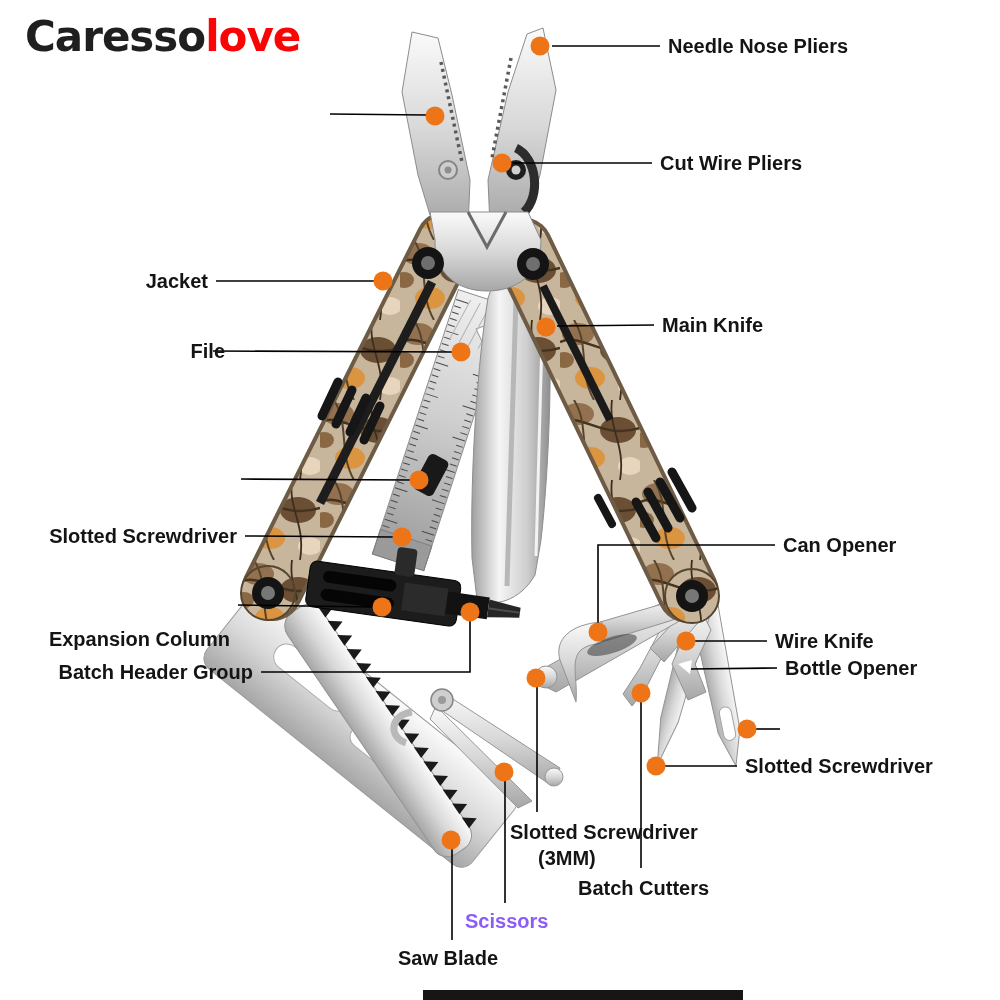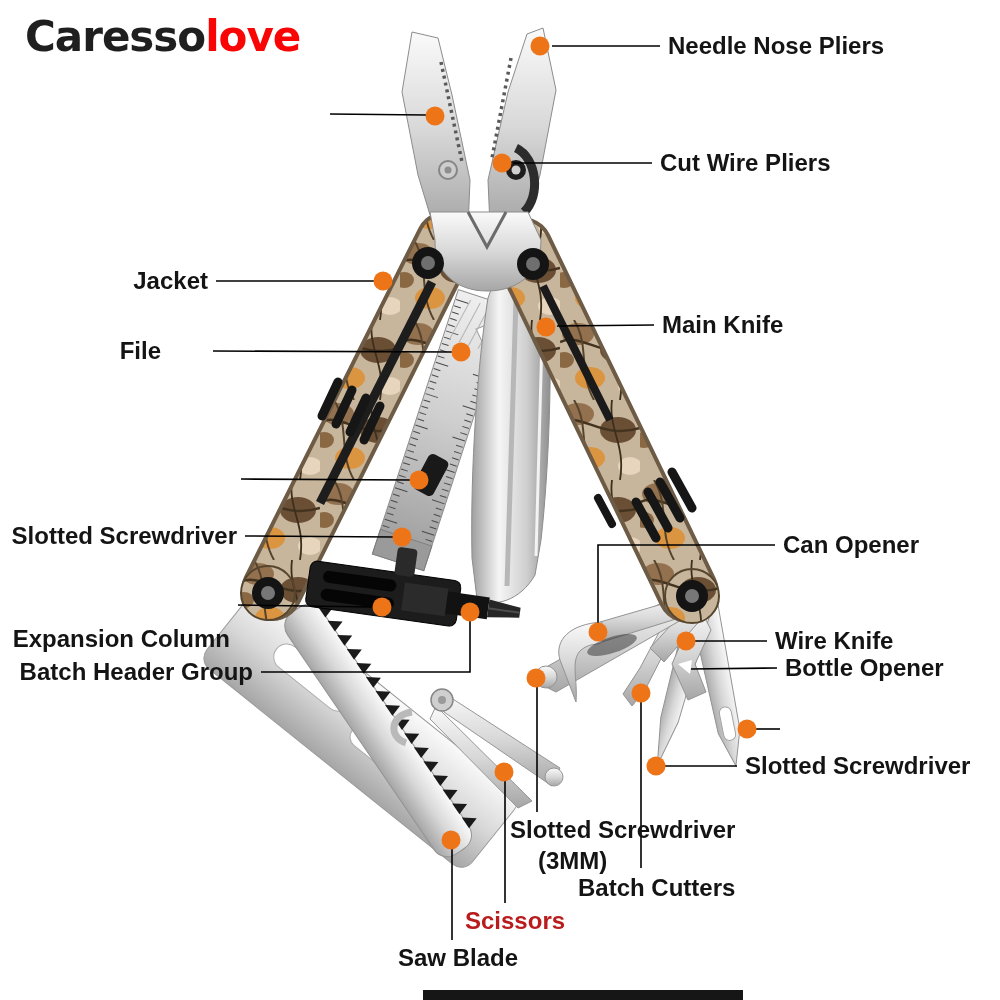--- a/index.html
+++ b/index.html
@@ -2,21 +2,21 @@
 <html><head>
 <meta charset="utf-8">
 <style>
   html,body{margin:0;padding:0;background:#fff;}
   #stage{position:relative;width:1000px;height:1000px;background:#ffffff;overflow:hidden;
          font-family:"Liberation Sans",sans-serif;}
   #product-svg{position:absolute;left:0;top:0;}
   #annotation-layer{position:absolute;left:0;top:0;pointer-events:none;}
   #callouts{position:absolute;left:0;top:0;width:100%;height:100%;pointer-events:none;}
   .callout{position:absolute;transform:translateY(-50%);
-           font-weight:700;font-size:24px;line-height:1.3;color:#141414;white-space:nowrap;}
+           font-weight:700;font-size:20px;line-height:1.3;color:#141414;white-space:nowrap;}
   #logo{position:absolute;left:25px;top:12px;font-weight:700;font-size:42px;
         letter-spacing:-1px;font-family:"DejaVu Sans","Liberation Sans",sans-serif;}
 </style>
 </head>
 <body>
 
 <div id="stage">
 
   <svg id="product-svg" width="1000" height="1000" viewBox="0 0 1000 1000">
     <defs>
@@ -329,21 +329,21 @@
       </div>
       <div class="callout" style="color: rgb(20, 20, 20); top: 163px; left: 660px;">
         <div>Cut Wire Pliers</div>
       </div>
       <div class="callout" style="color: rgb(20, 20, 20); top: 281px; right: 792px; text-align: right;">
         <div>Jacket</div>
       </div>
       <div class="callout" style="color: rgb(20, 20, 20); top: 325px; left: 662px;">
         <div>Main Knife</div>
       </div>
-      <div class="callout" style="color: rgb(20, 20, 20); top: 351px; right: 839px; text-align: right;">
+      <div class="callout" style="color: rgb(20, 20, 20); top: 351px; right: 775px; text-align: right;">
         <div>File</div>
       </div>
       <div class="callout" style="color: rgb(20, 20, 20); top: 536px; right: 763px; text-align: right;">
         <div>Slotted Screwdriver</div>
       </div>
       <div class="callout" style="color: rgb(20, 20, 20); top: 605px; right: 770px; text-align: right; margin-top: 34px;">
         <div>Expansion Column</div>
       </div>
       <div class="callout" style="color: rgb(20, 20, 20); top: 672px; right: 747px; text-align: right; margin-left: 13px;">
         <div>Batch Header Group</div>
@@ -360,21 +360,21 @@
       <div class="callout" style="color: rgb(20, 20, 20); top: 766px; left: 745px;">
         <div>Slotted Screwdriver</div>
       </div>
       <div class="callout" style="color: rgb(20, 20, 20); top: 845px; left: 510px;">
         <div>Slotted Screwdriver</div>
         <div style="padding-left: 28px;">(3MM)</div>
       </div>
       <div class="callout" style="color: rgb(20, 20, 20); top: 888px; left: 578px;">
         <div>Batch Cutters</div>
       </div>
-      <div class="callout" style="color: #b91c1c; top: 921px; left: 465px;">
+      <div class="callout" style="color: #8b5cf6; top: 921px; left: 465px;">
         <div>Scissors</div>
       </div>
       <div class="callout" style="color: rgb(20, 20, 20); top: 958px; left: 398px;">
         <div>Saw Blade</div>
       </div>
     </div>
 
   <div id="logo">
     <span style="color: rgb(31, 31, 31);">Caresso</span><span style="color: rgb(249, 5, 5);">love</span>
   </div>

